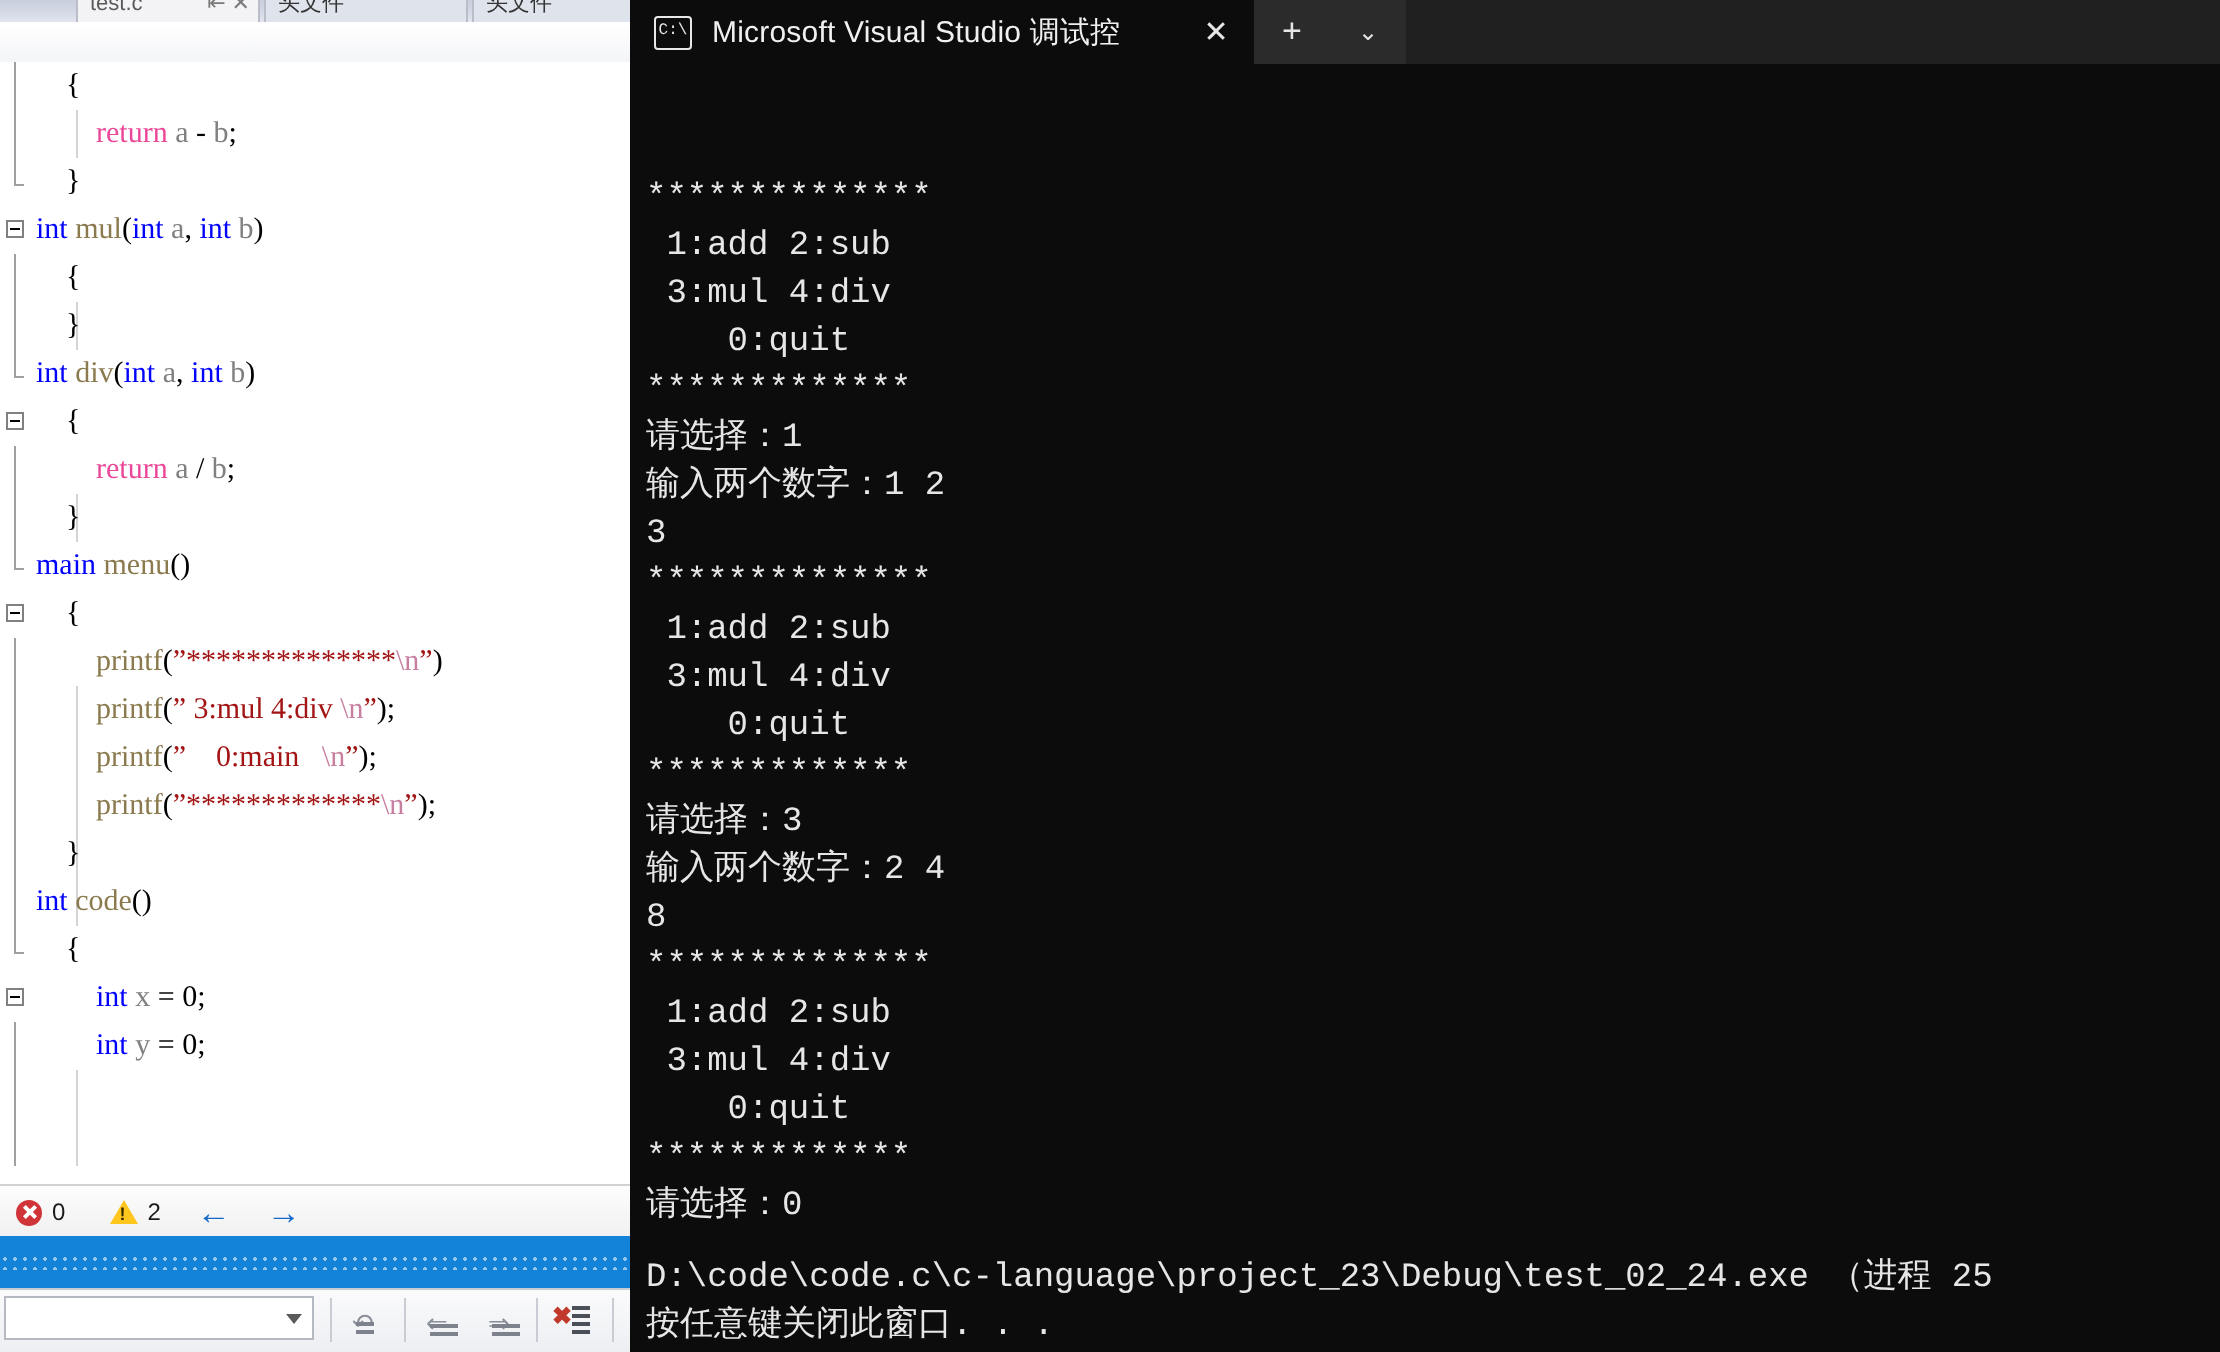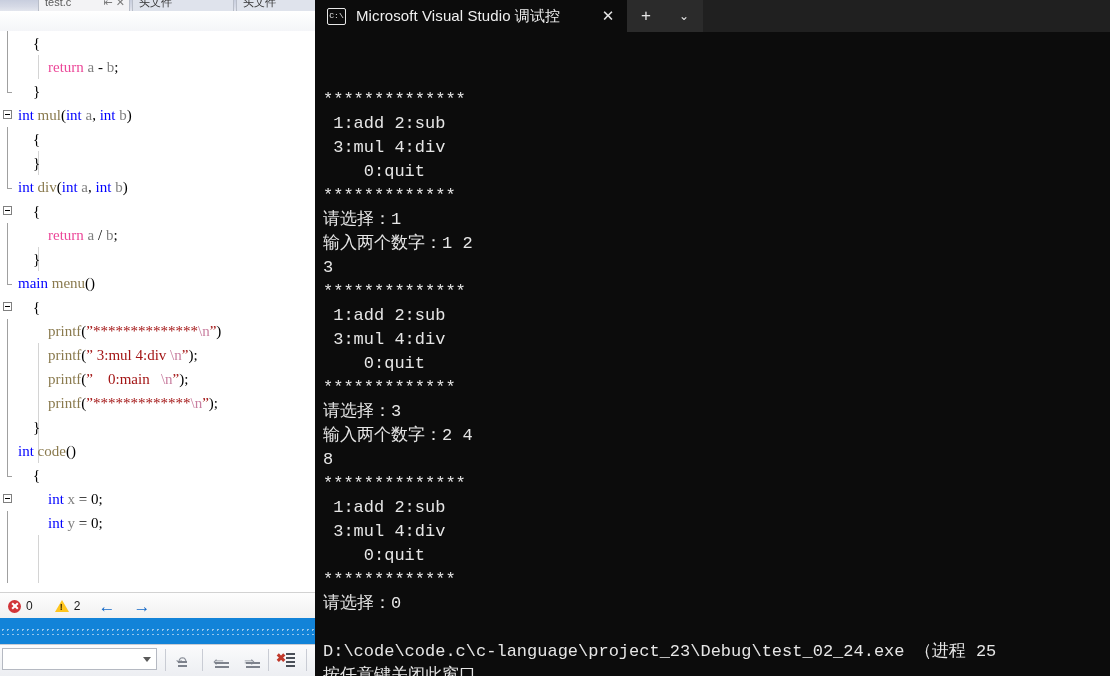--- a/index.html
+++ b/index.html
@@ -303,21 +303,21 @@
     width: 795px; height: 644px;
     padding: 8px 0 0 8px;
     box-sizing: border-box;
     font-family: "Liberation Mono", monospace;
     font-size: 17px;
     line-height: 24px;
     color: #e6e6e6;
     white-space: pre;
   }
   .term-line { height: 24px; }
-  .term-exit { margin-top: 24px; }
+  .term-exit { margin-top: 12px; }
   .watermark {
     position: absolute;
     right: 16px;
     bottom: 14px;
     color: #8d8d8d;
     font-size: 16px;
     font-family: "Liberation Sans", sans-serif;
     white-space: nowrap;
   }
 </style>

